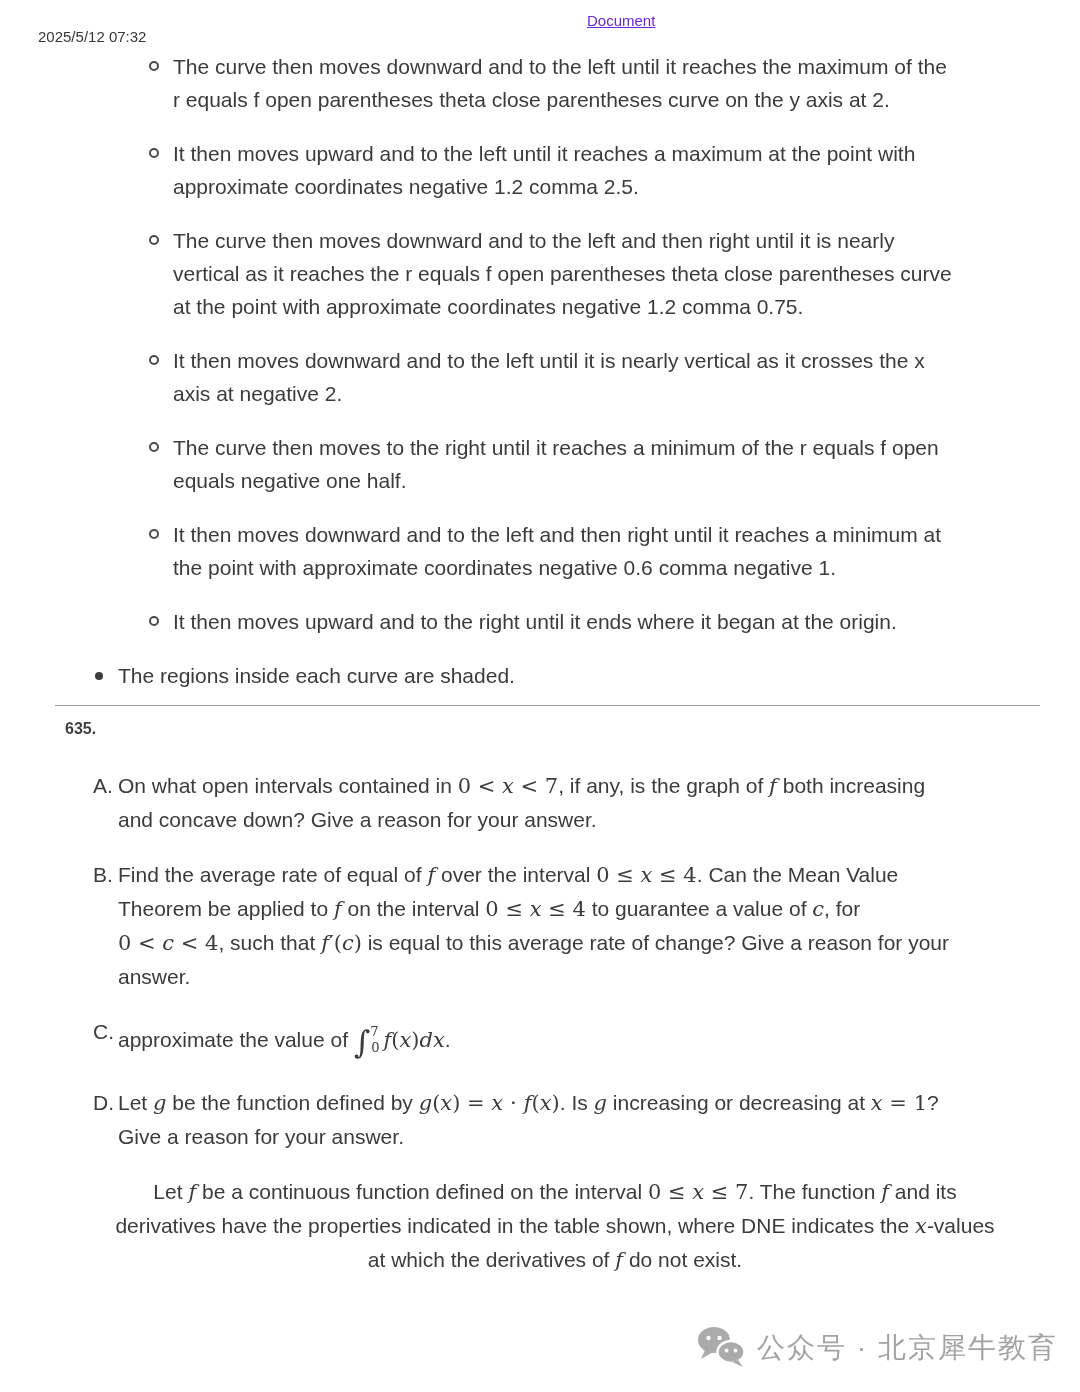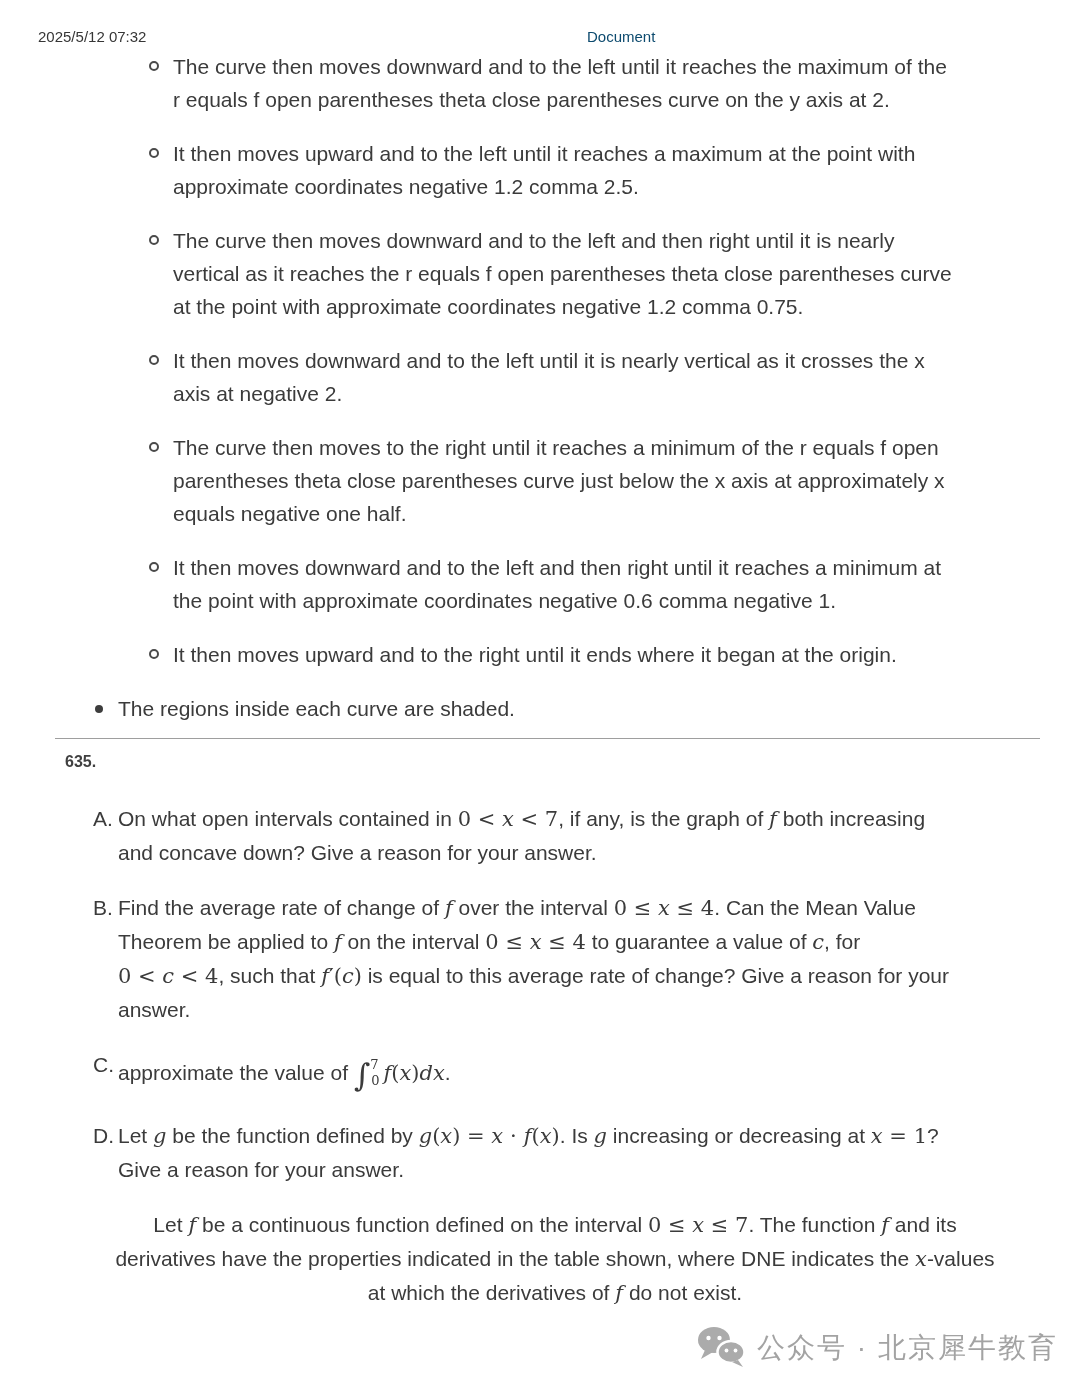--- a/index.html
+++ b/index.html
@@ -10,22 +10,22 @@
     color:#3b3b3b;
     position:relative;
     overflow:hidden;
   }
   .page-header { position:absolute; top:0; left:0; width:1080px; height:50px; }
   .timestamp {
     position:absolute; left:38px; top:28px;
     font-size:15px; color:#363636;
   }
   .doc-title {
-    position:absolute; left:587px; top:28px;
-    font-size:15px; color:#0c4a6e;
+    position:absolute; left:587px; top:12px;
+    font-size:15px; color:#6d28d9;text-decoration:underline;
   }
   .content {
     position:absolute; left:65px; top:50px; width:980px;
     font-size:21px;
   }
   .line { line-height:33px; white-space:nowrap; }
 
   
   .sub-bullet { position:relative; padding-left:108px; margin-bottom:21px; }
   .marker-circle {
@@ -119,21 +119,20 @@
     <span class="marker-circle"></span>
     <div>
         <div class="line"><span class="seg-n">It then moves downward and to the left until it is nearly vertical as it crosses the x</span></div>
         <div class="line"><span class="seg-n">axis at negative 2.</span></div>
       </div>
   </div>
   <div class="sub-bullet">
     <span class="marker-circle"></span>
     <div>
         <div class="line"><span class="seg-n">The curve then moves to the right until it reaches a minimum of the r equals f open</span></div>
-        <div class="line"><span class="seg-n">parentheses theta close parentheses curve just below the x axis at approximately x</span></div>
         <div class="line"><span class="seg-n">equals negative one half.</span></div>
       </div>
   </div>
   <div class="sub-bullet">
     <span class="marker-circle"></span>
     <div>
         <div class="line"><span class="seg-n">It then moves downward and to the left and then right until it reaches a minimum at</span></div>
         <div class="line"><span class="seg-n">the point with approximate coordinates negative 0.6 comma negative 1.</span></div>
       </div>
   </div>
@@ -158,21 +157,21 @@
   <div class="lettered">
     <span class="part-label">A.</span>
     <div>
         <div class="line"><span class="seg-n">On what open intervals contained in </span><span class="seg-mr">0 &lt; </span><span class="seg-mi">x</span><span class="seg-mr"> &lt; 7</span><span class="seg-n">, if any, is the graph of </span><span class="seg-mi">f</span><span class="seg-n"> both increasing</span></div>
         <div class="line"><span class="seg-n">and concave down? Give a reason for your answer.</span></div>
       </div>
   </div>
   <div class="lettered">
     <span class="part-label">B.</span>
     <div>
-        <div class="line"><span class="seg-n">Find the average rate of change of </span><span class="seg-mi">f</span><span class="seg-n"> over the interval </span><span class="seg-mr">0 ≤ </span><span class="seg-mi">x</span><span class="seg-mr"> ≤ 4</span><span class="seg-n">. Can the Mean Value</span></div>
+        <div class="line"><span class="seg-n">Find the average rate of equal of </span><span class="seg-mi">f</span><span class="seg-n"> over the interval </span><span class="seg-mr">0 ≤ </span><span class="seg-mi">x</span><span class="seg-mr"> ≤ 4</span><span class="seg-n">. Can the Mean Value</span></div>
         <div class="line"><span class="seg-n">Theorem be applied to </span><span class="seg-mi">f</span><span class="seg-n"> on the interval </span><span class="seg-mr">0 ≤ </span><span class="seg-mi">x</span><span class="seg-mr"> ≤ 4</span><span class="seg-n"> to guarantee a value of </span><span class="seg-mi">c</span><span class="seg-n">, for</span></div>
         <div class="line"><span class="seg-mr">0 &lt; </span><span class="seg-mi">c</span><span class="seg-mr"> &lt; 4</span><span class="seg-n">, such that </span><span class="seg-mi">f</span><span class="seg-mr">′(</span><span class="seg-mi">c</span><span class="seg-mr">)</span><span class="seg-n"> is equal to this average rate of change? Give a reason for your</span></div>
         <div class="line"><span class="seg-n">answer.</span></div>
       </div>
   </div>
   <div class="lettered">
     <span class="part-label">C.</span>
     <div>
         <div class="line"><span class="seg-n">approximate the value of </span><span class="seg-int">∫</span><span class="seg-sup">7</span><span class="seg-sub">0</span><span class="seg-mi">f</span><span class="seg-mr">(</span><span class="seg-mi">x</span><span class="seg-mr">)</span><span class="seg-mi">dx</span><span class="seg-n">.</span></div>
       </div>

